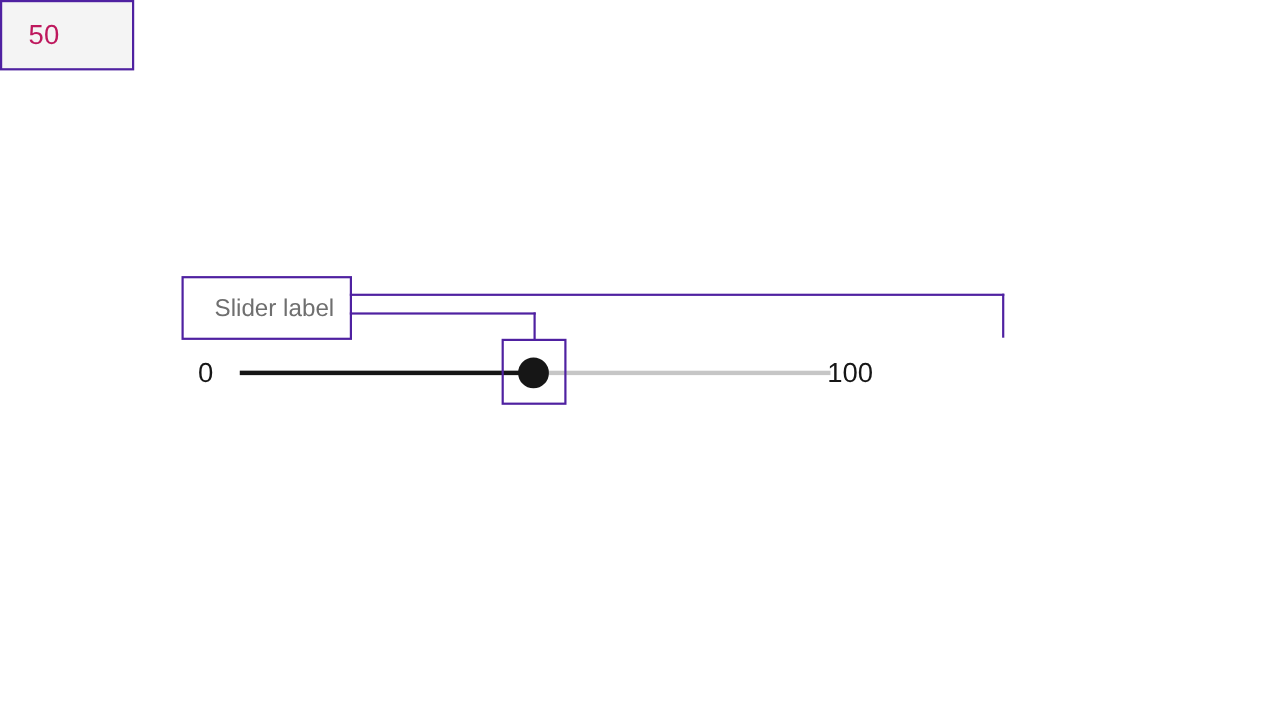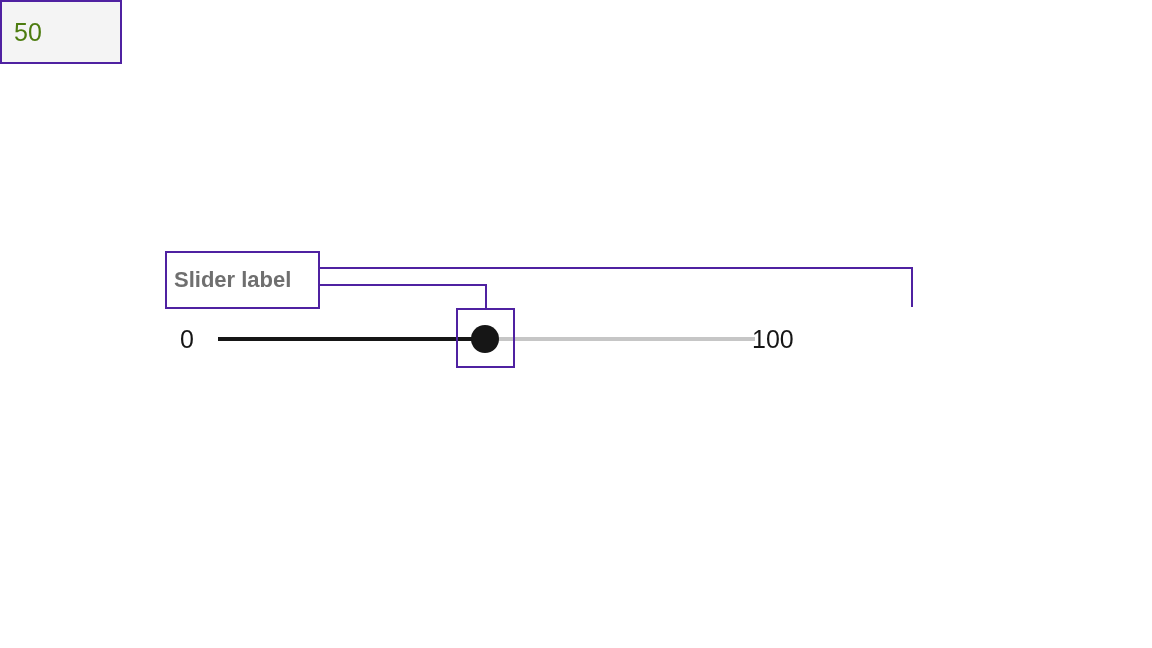--- a/index.html
+++ b/index.html
@@ -31,26 +31,25 @@
   
   #label-box {
     left: 165px;
     top: 251px;
     width: 155px;
     height: 58px;
     display: flex;
     align-items: center;
   }
   #label-text {
-    padding-left: 7px;
+    padding-left: 28px;
     font-size: 22px;
     line-height: 1;
     color: #6f6f6f;
     white-space: nowrap;
-    font-weight: bold;
   }
 
   
   #handle-box {
     left: 456px;
     top: 308px;
     width: 59px;
     height: 60px;
   }
 
@@ -60,24 +59,24 @@
     top: 305px;
     width: 122px;
     height: 64px;
     background: #f4f4f4;
     border: 2px solid #4f21a1;
     box-sizing: border-box;
     display: flex;
     align-items: center;
   }
   #value-text {
-    padding-left: 12px;
+    padding-left: 24px;
     font-size: 25px;
     line-height: 1;
-    color: #4d7c0f;
+    color: #be185d;
     letter-spacing: 0.2px;
   }
 
   
   .conn {
     position: absolute;
     background: #4f21a1;
   }
   .conn-h { height: 2px; }
   .conn-v { width: 2px; }

